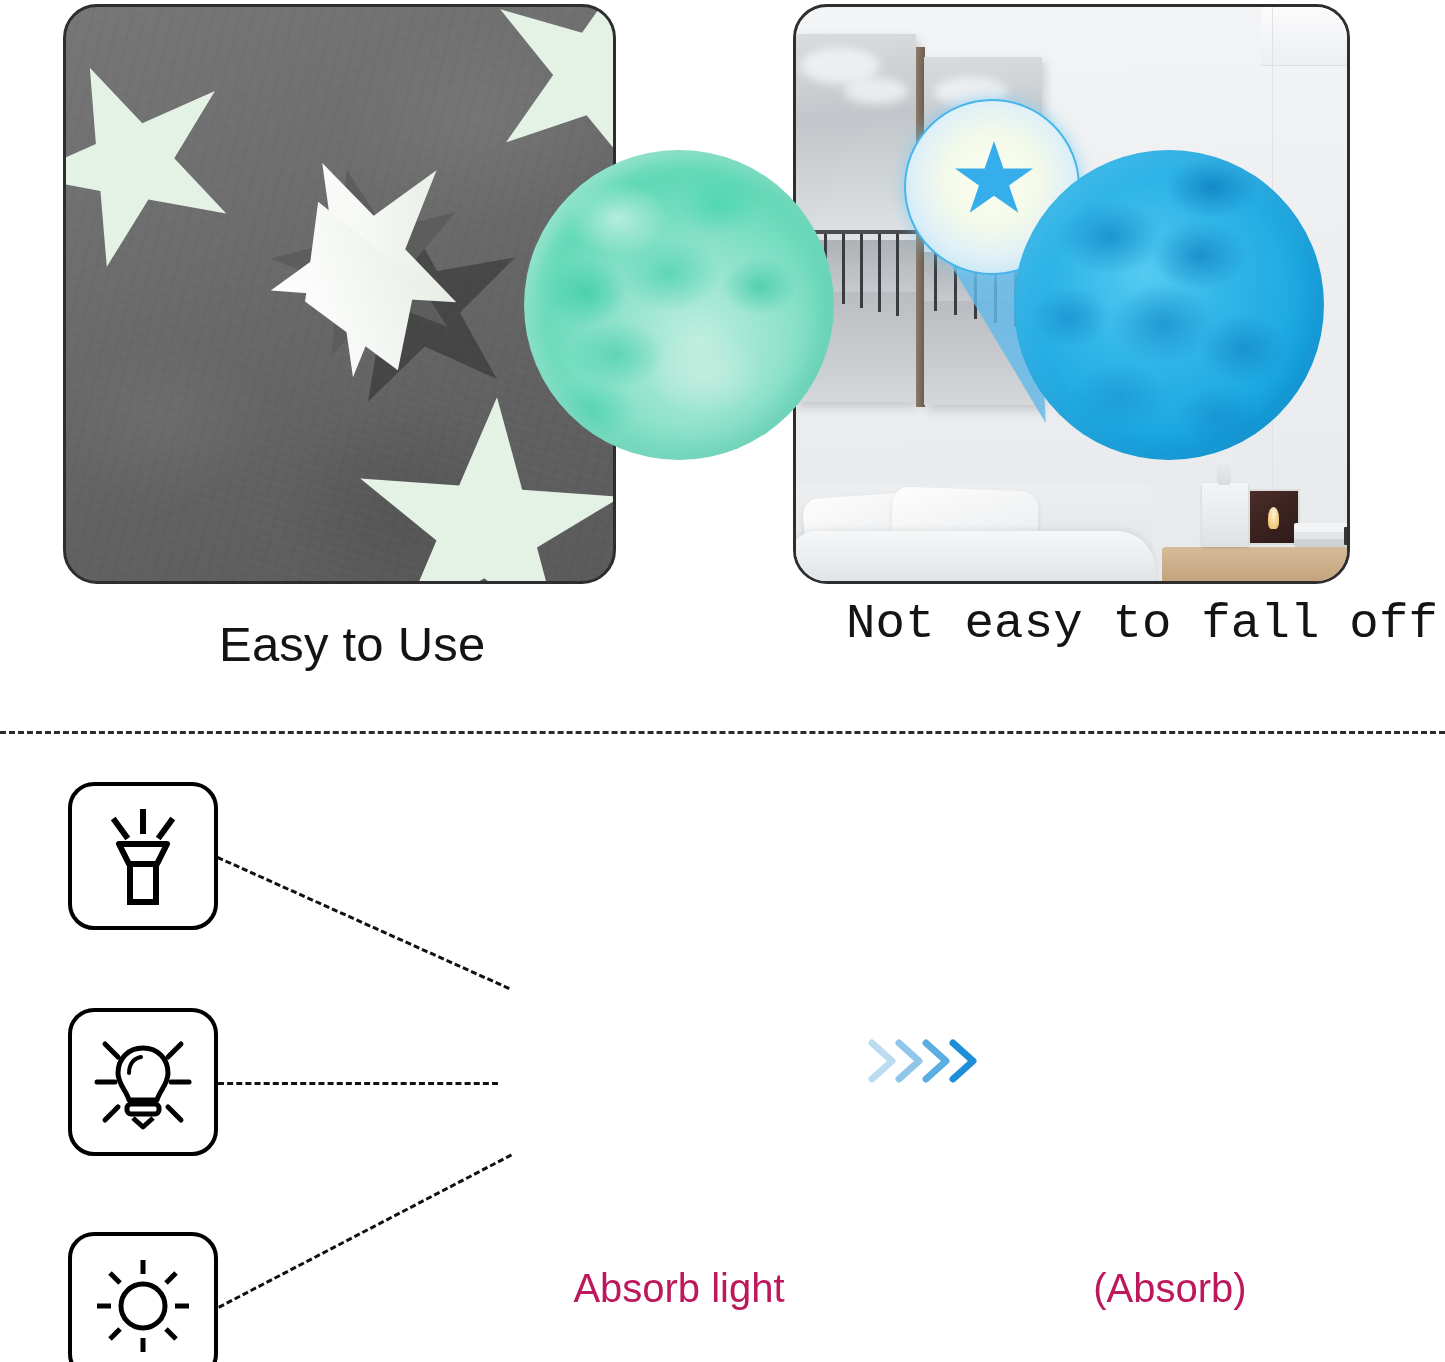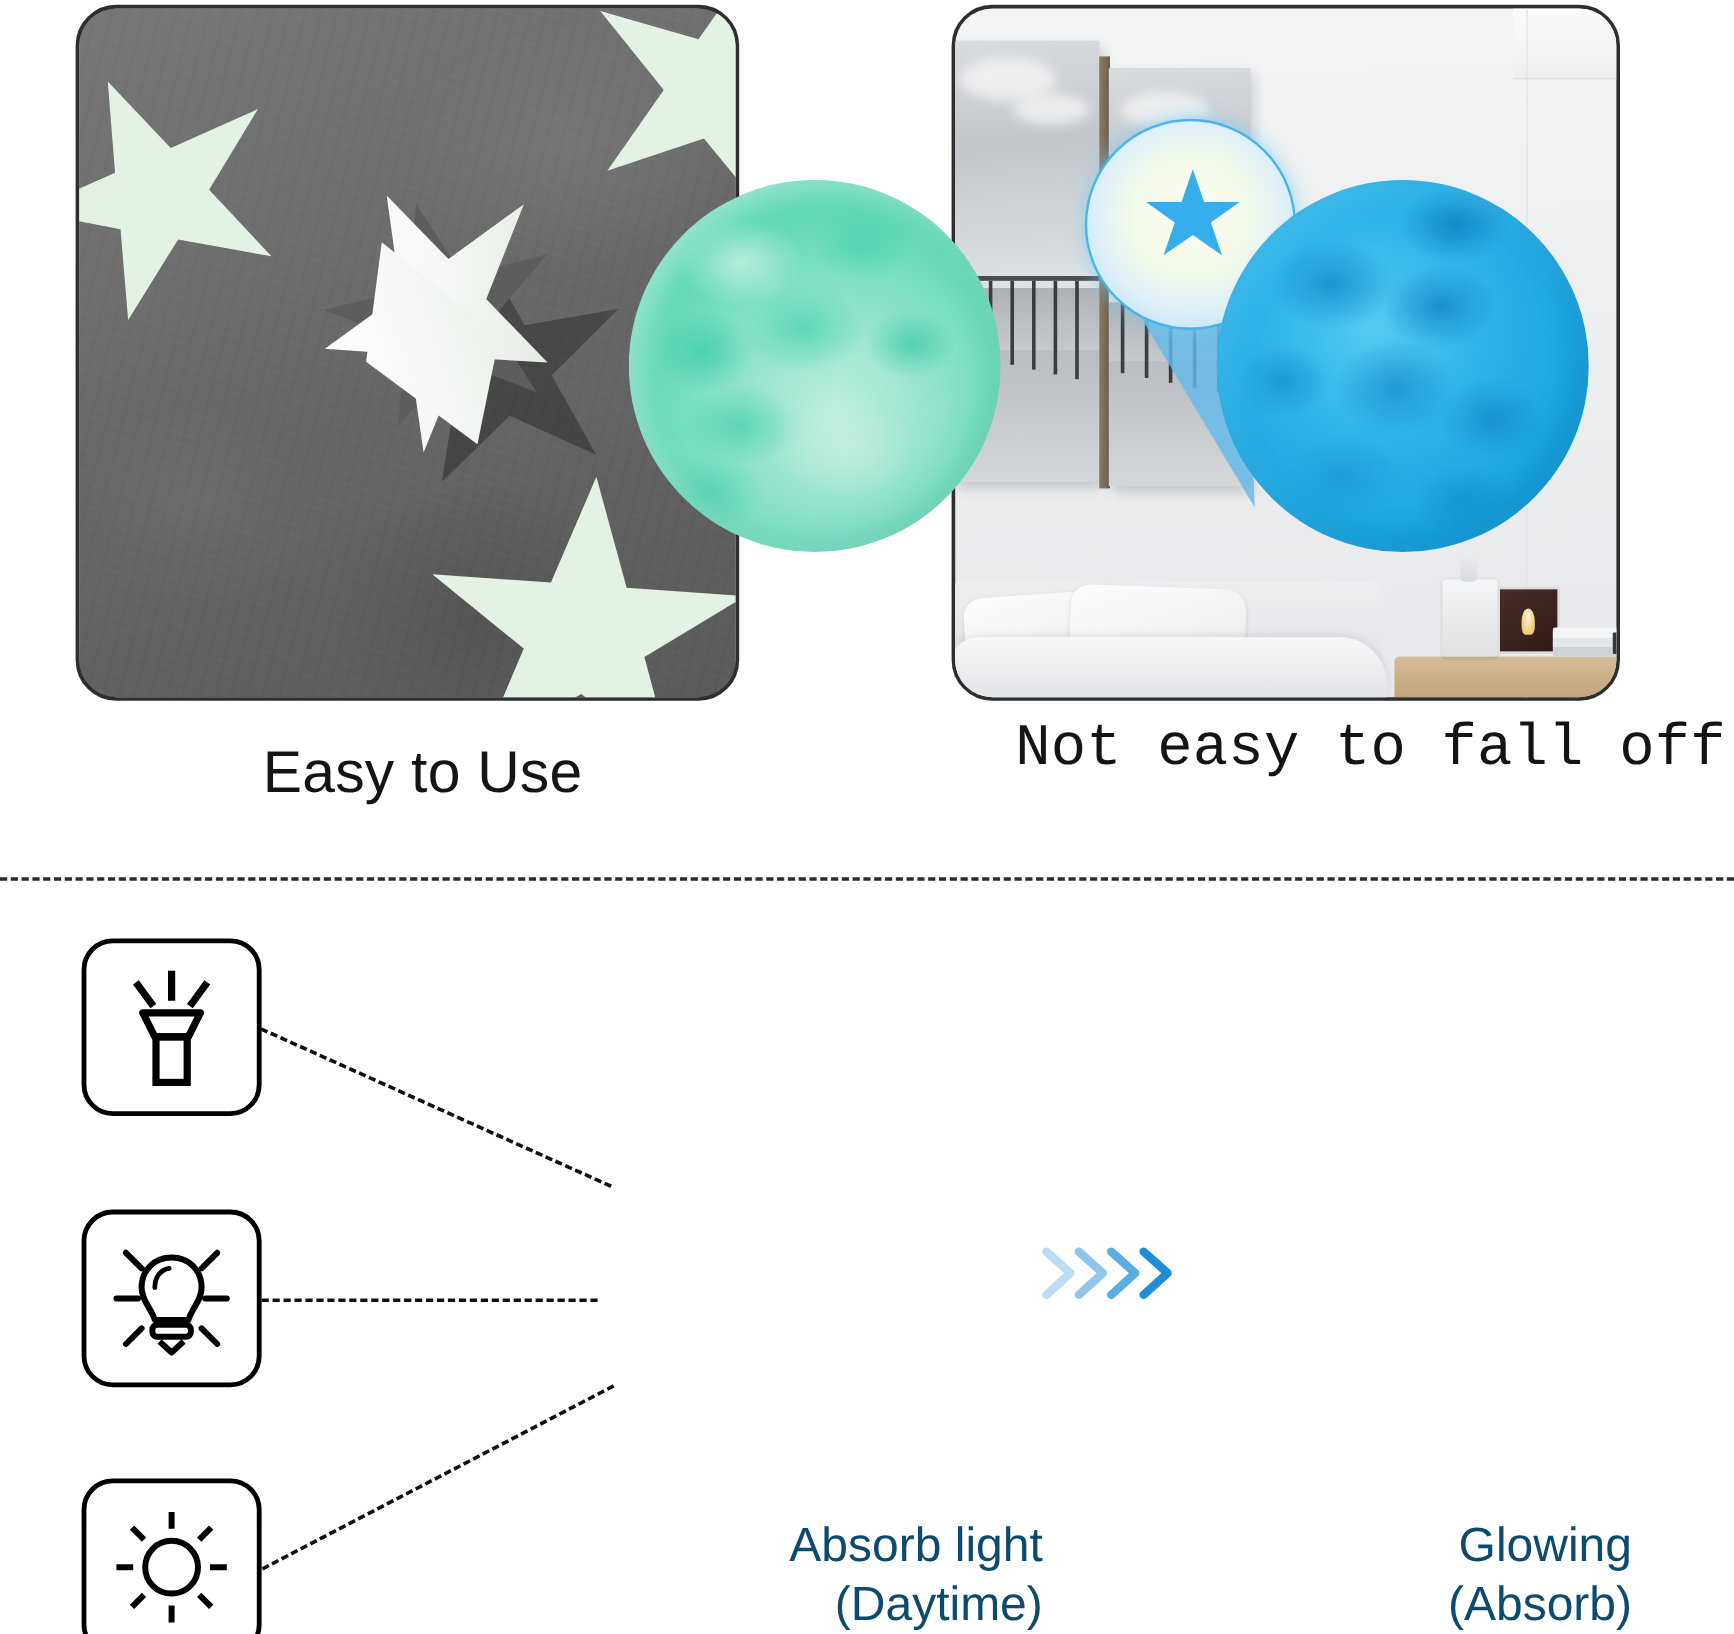--- a/index.html
+++ b/index.html
@@ -153,21 +153,21 @@
         radial-gradient(ellipse 60px 46px at 74% 64%, rgba(20,134,196,.66), rgba(20,134,196,0) 74%),
         radial-gradient(ellipse 66px 48px at 34% 80%, rgba(26,148,208,.64), rgba(26,148,208,0) 74%),
         radial-gradient(ellipse 56px 42px at 66% 86%, rgba(22,140,202,.58), rgba(22,140,202,0) 74%),
         radial-gradient(circle at 42% 40%, #55caf2 0%, #31b6e8 32%, #19a6e0 66%, #0e95d4 100%);
       box-shadow:inset -8px -8px 26px rgba(8,110,170,.32), inset 8px 8px 24px rgba(140,225,255,.30);}
 
   
   #chevrons{position:absolute;left:866px;top:1030px;width:116px;height:62px;}
   #chevrons svg{display:block;}
 
-  .moon-caption{position:absolute;text-align:right;font-size:40px;line-height:1.22;color:#0c4a6e;}
+  .moon-caption{position:absolute;text-align:center;font-size:40px;line-height:1.22;color:#be185d;}
   #caption-absorb{left:489px;top:1264px;width:380px;}
   #caption-glowing{left:980px;top:1264px;width:380px;}
 </style>
 </head>
 <body>
 
 <div id="top-section">
 
   <div id="photo-left" class="photo-card">
     <div class="concrete-grain"></div>
@@ -301,18 +301,16 @@
       <polyline points="6,13 26,31 6,49" stroke="#bcdcf2"></polyline>
       <polyline points="33,13 53,31 33,49" stroke="#8fc6ea"></polyline>
       <polyline points="60,13 80,31 60,49" stroke="#5aaee2"></polyline>
       <polyline points="87,13 107,31 87,49" stroke="#1f8ed8"></polyline>
     </g>
   </svg>
 </div>
 
 <div id="caption-absorb" class="moon-caption">
   <div>Absorb light</div>
-  <div>(Daytime)</div>
 </div>
 <div id="caption-glowing" class="moon-caption">
-  <div>Glowing</div>
   <div>(Absorb)</div>
 </div>
 
 </body></html>

